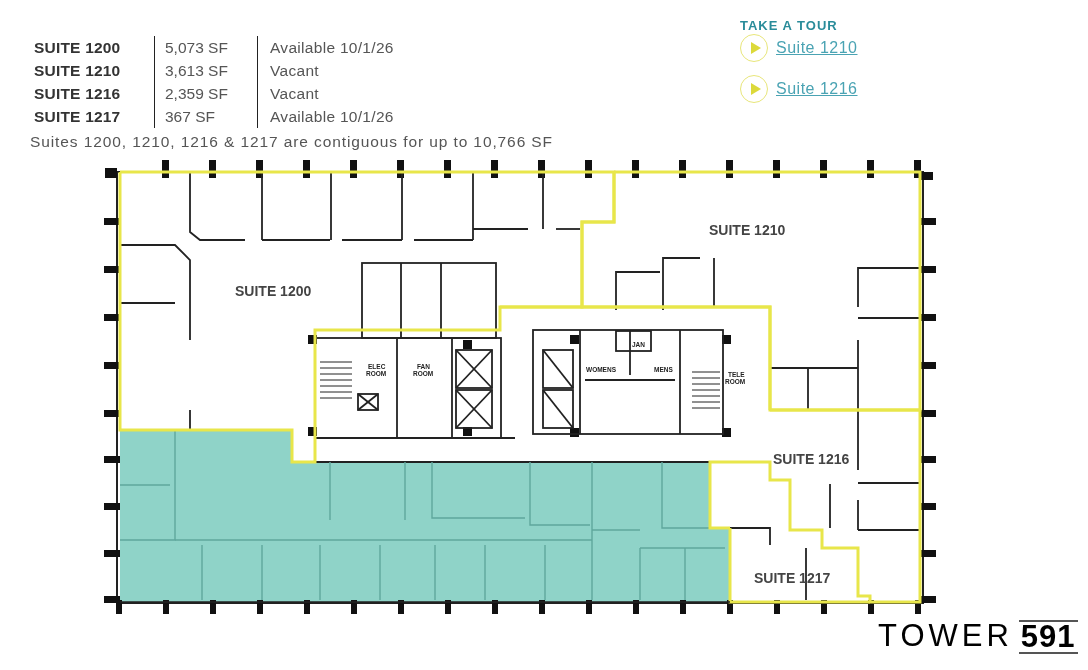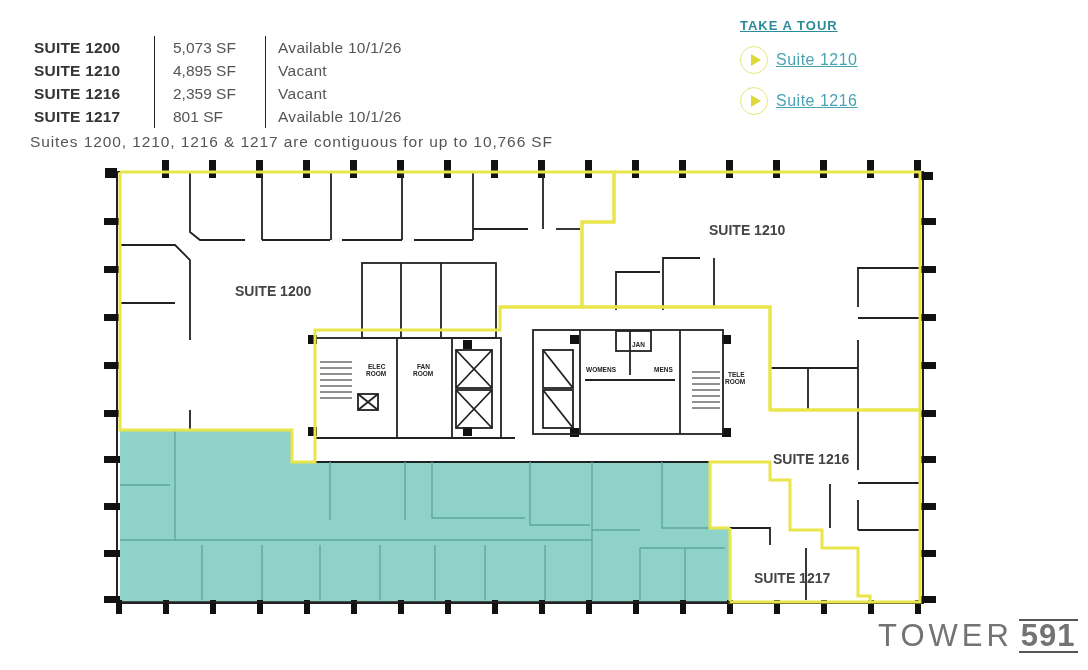--- a/index.html
+++ b/index.html
@@ -1,56 +1,56 @@
 <!DOCTYPE html>
 <html><head>
 <meta charset="utf-8">
 <style>
   html, body { margin:0; padding:0; background:#ffffff; }
   body { width:1088px; height:670px; position:relative; overflow:hidden; font-family:"Liberation Sans", sans-serif; color:#333; }
   .suite-table { position:absolute; left:34px; top:36px; border-collapse:collapse; }
   .suite-table td { padding:0; height:23px; font-size:15.5px; line-height:23px; color:#3c3c3c; }
   .suite-table td.name { font-weight:bold; width:110px; padding-right:10px; color:#333; letter-spacing:0.2px; }
-  .suite-table td.sf { border-left:1.5px solid #222; padding-left:18px; width:92px; font-weight:300; color:#555; }
+  .suite-table td.sf { border-left:1.5px solid #222; padding-left:10px; width:92px; font-weight:300; color:#555; }
   .suite-table td.avail { border-left:1.5px solid #222; padding-left:12px; color:#555; letter-spacing:0.3px;margin-top:28px; }
   .contig { position:absolute; left:30px; top:133px; font-size:15.5px; color:#555; letter-spacing:0.9px; }
   .tour { position:absolute; left:740px; top:18px; }
-  .tour-title { font-size:13px; font-weight:bold; color:#2a8c9a; letter-spacing:1px; margin-bottom:12px;text-decoration:underline; }
+  .tour-title { font-size:13px; font-weight:bold; color:#2a8c9a; letter-spacing:1px; margin-bottom:0; }
   .tour-item { display:flex; align-items:center; height:30px; margin-bottom:11px; cursor:pointer; }
   .play { width:28px; height:28px; border:1.5px solid #e8e67a; border-radius:50%; box-sizing:border-box; position:relative; margin-right:8px; }
   .play:after { content:""; position:absolute; left:10px; top:7px; border-left:10px solid #dcd93a; border-top:6px solid transparent; border-bottom:6px solid transparent; }
   .tour-link { font-size:16px; color:#4aa3b3; text-decoration:underline; letter-spacing:0.5px; }
   .plan { position:absolute; left:0; top:0; }
-  .brand { position:absolute; left:878px; top:618px; font-size:31px; color:#737373; letter-spacing:4px; font-weight:300; display:flex; align-items:center; }
+  .brand { position:absolute; left:878px; top:618px; font-size:31px; color:#000000; letter-spacing:4px; font-weight:300; display:flex; align-items:flex-end; }
   .brand .num { font-weight:bold; letter-spacing:1px; margin-left:6px; border-top:2px solid #555; border-bottom:2px solid #555; line-height:30px; padding:0 2px; }
   .plan text { font-family:"Liberation Sans", sans-serif; }
 </style>
 </head>
 <body>
 
 <table class="suite-table">
   <tbody>
       <tr>
     <td class="name">SUITE 1200</td>
     <td class="sf">5,073 SF</td>
     <td class="avail">Available 10/1/26</td>
   </tr>
   <tr>
     <td class="name">SUITE 1210</td>
-    <td class="sf">4,895 SF</td>
+    <td class="sf">3,613 SF</td>
     <td class="avail">Vacant</td>
   </tr>
   <tr>
     <td class="name">SUITE 1216</td>
     <td class="sf">2,359 SF</td>
     <td class="avail">Vacant</td>
   </tr>
   <tr>
     <td class="name">SUITE 1217</td>
-    <td class="sf">801 SF</td>
+    <td class="sf">367 SF</td>
     <td class="avail">Available 10/1/26</td>
   </tr>
 </tbody>
   </table>
 <div class="contig">Suites 1200, 1210, 1216 &amp; 1217 are contiguous for up to 10,766 SF</div>
 
 <div class="tour">
   <div class="tour-title">TAKE A TOUR</div>
   <div class="tour-item">
     <span class="play"></span>

